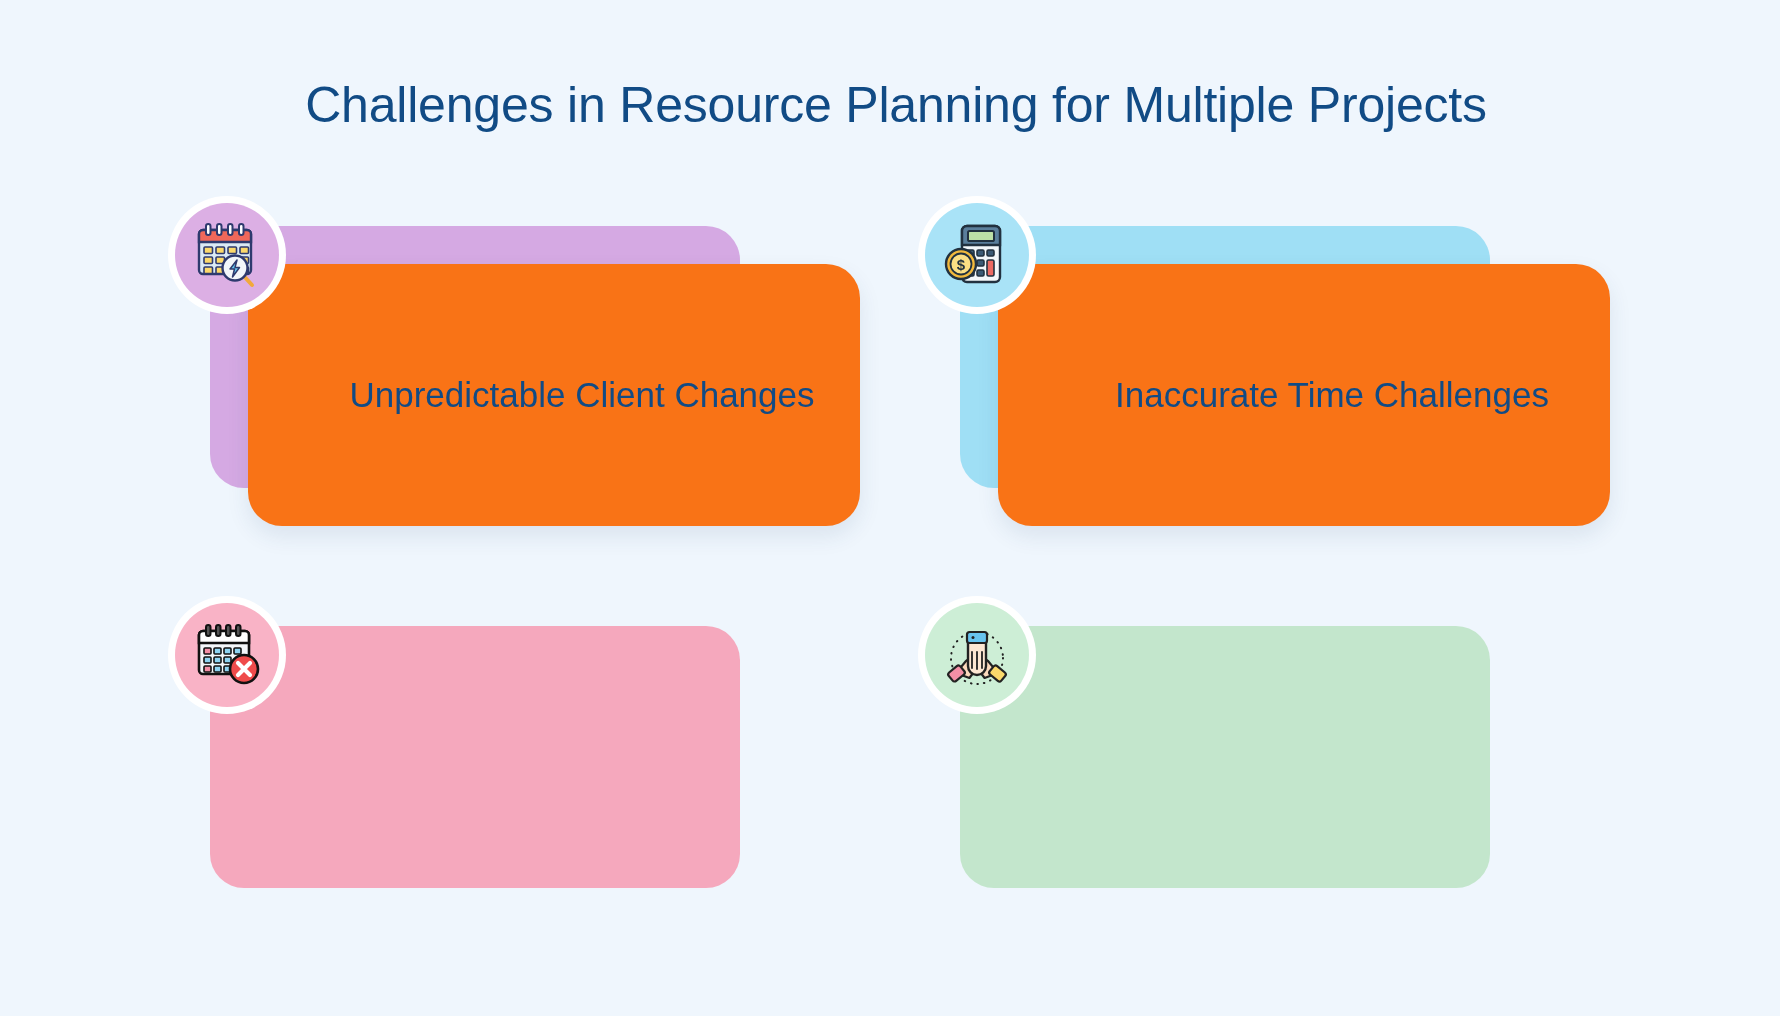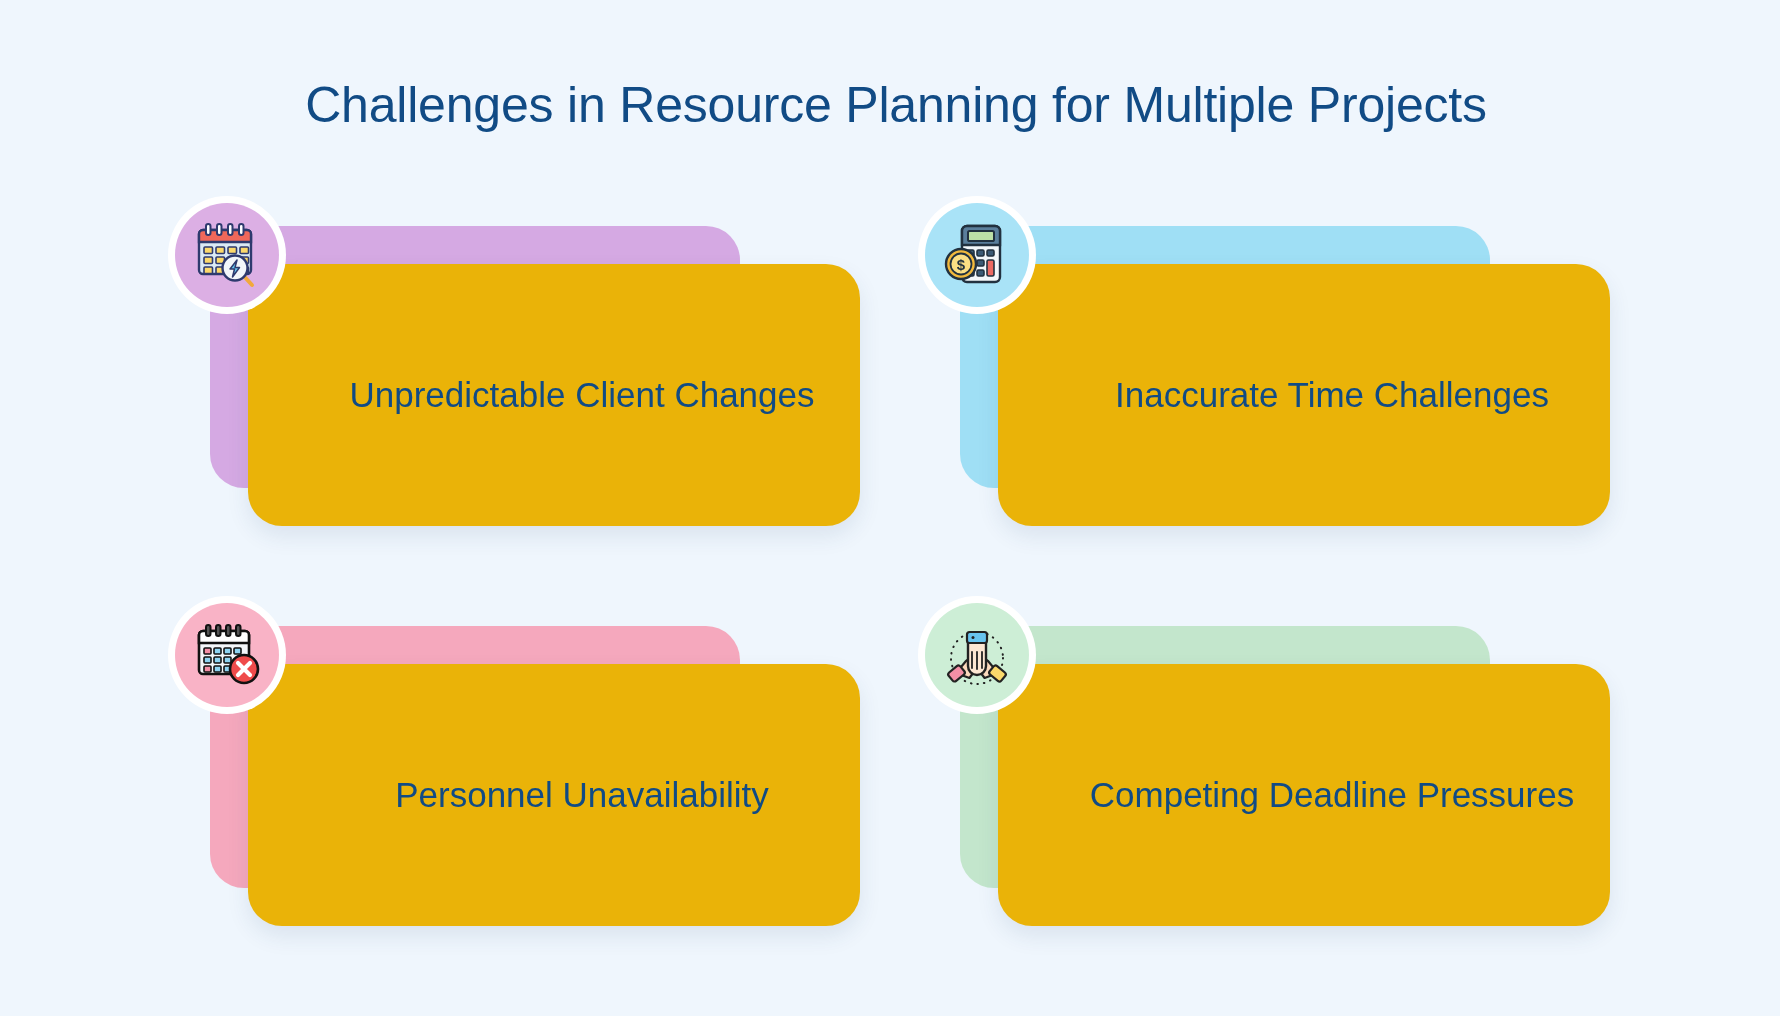--- a/index.html
+++ b/index.html
@@ -68,21 +68,21 @@
     border-radius: 34px;
   }
 
   
   .card-panel {
     position: absolute;
     left: 38px;
     top: 38px;
     width: 612px;
     height: 262px;
-    background: #eab308;
+    background: #f97316;
     border-radius: 34px;
     box-shadow: 0 10px 22px rgba(40, 70, 110, 0.10);
     display: flex;
     align-items: center;
     justify-content: center;
     padding: 14px 30px 14px 86px;
   }
 
   .card-title {
     font-size: 35px;
@@ -202,23 +202,20 @@
               <circle cx="21" cy="46" r="10.5" fill="#fcdf84" stroke="#22313f" stroke-width="1.8"></circle>
               <text x="21" y="52" text-anchor="middle" font-family="'Liberation Sans', sans-serif" font-size="15" font-weight="bold" fill="#22313f">$</text>
             </svg>
           </span>
         </div>
       </div>
     </div>
 
     <div class="card pos-2">
       <div class="card-accent" style="background: rgb(245, 168, 189);"></div>
-      <div class="card-panel">
-        <div class="card-title" style="color: rgb(17, 75, 133);">Personnel Unavailability</div>
-      </div>
       <div class="icon-badge">
         <div class="icon-disc" style="background: rgb(249, 179, 198);">
           <span>
             <svg width="74" height="74" viewBox="0 0 74 74">
 
               <rect x="9" y="13" width="50" height="43" rx="4" fill="#f4f7fa" stroke="#111111" stroke-width="2.6"></rect>
               <path d="M9 17a4 4 0 0 1 4-4h42a4 4 0 0 1 4 4v8H9z" fill="#ffffff" stroke="#111111" stroke-width="2.6"></path>
 
               <rect x="16" y="7" width="4.5" height="11" rx="2.2" fill="#555" stroke="#111" stroke-width="2"></rect>
               <rect x="26" y="7" width="4.5" height="11" rx="2.2" fill="#555" stroke="#111" stroke-width="2"></rect>
@@ -241,23 +238,20 @@
               <circle cx="54" cy="51" r="14" fill="#ef4b4b" stroke="#111111" stroke-width="2.6"></circle>
               <path d="M48 45l12 12M60 45L48 57" stroke="#ffffff" stroke-width="4.2" stroke-linecap="round"></path>
             </svg>
           </span>
         </div>
       </div>
     </div>
 
     <div class="card pos-3">
       <div class="card-accent" style="background: rgb(195, 230, 204);"></div>
-      <div class="card-panel">
-        <div class="card-title" style="color: rgb(17, 75, 133);">Competing Deadline Pressures</div>
-      </div>
       <div class="icon-badge">
         <div class="icon-disc" style="background: rgb(205, 238, 214);">
           <span>
             <svg width="74" height="74" viewBox="0 0 74 74">
 
               <circle cx="37" cy="40" r="26" fill="none" stroke="#222" stroke-width="2" stroke-linecap="round" stroke-dasharray="0.6 6"></circle>
 
               <path d="M16 55l10-12c2-2.4 5.4-2.6 7.4-.4l5 5.4-9 12z" fill="#fbd9bd" stroke="#222" stroke-width="2.2" stroke-linejoin="round"></path>
               <rect x="9" y="50" width="15" height="11" rx="2.5" transform="rotate(-40 16.5 55.5)" fill="#f48fa6" stroke="#222" stroke-width="2.2"></rect>
 

